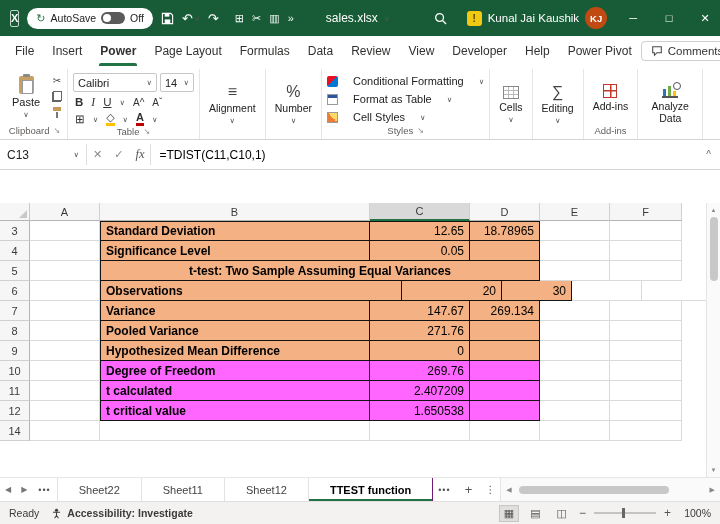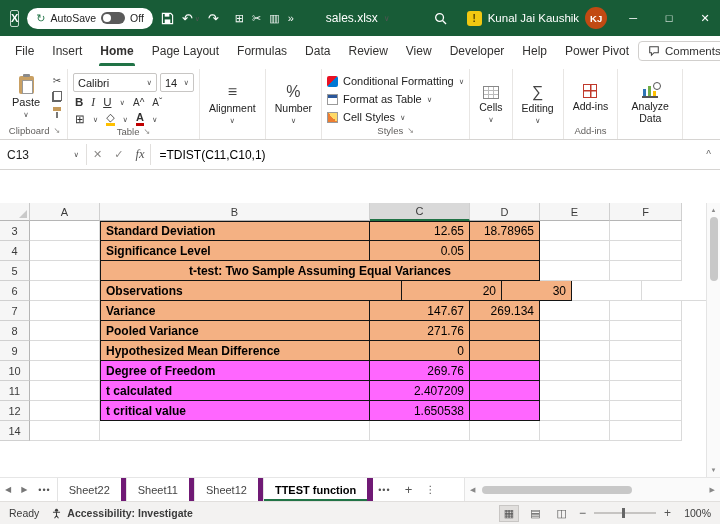--- a/index.html
+++ b/index.html
@@ -66,21 +66,21 @@
   .fsel{border:1px solid #C8C6C4;border-radius:2px;height:19px;display:flex;align-items:center;justify-content:space-between;padding:0 4px;font-size:11px;color:#222;background:#fff;}
   .fname-sel{width:84px;} .fsize-sel{width:34px;}
   .frow{display:flex;align-items:center;gap:8px;margin-top:4px;font-size:11.5px;color:#333;padding-left:2px;}
   .bld{font-weight:700;} .itl{font-style:italic;font-family:"Liberation Serif",serif;} .und{text-decoration:underline;}
   .small-a{font-size:10px;}
   .fill-ico{border-bottom:3px solid #FFC000;line-height:1;font-size:11px;}
   .fontcolor-ico{border-bottom:3px solid #C00000;line-height:1;font-weight:700;font-size:11px;}
   .vbtn{display:flex;flex-direction:column;align-items:center;justify-content:center;gap:2px;font-size:10.5px;color:#222;padding:0 4px;height:100%;}
   .big-ico{font-size:16px;line-height:1;color:#444;}
   .styles-col{display:flex;flex-direction:column;justify-content:flex-start;gap:2px;padding-top:3px;}
-  .style-row{display:flex;align-items:center;gap:5px;font-size:11px;color:#222;height:16px;white-space:nowrap;}
+  .style-row{display:flex;align-items:center;gap:15px;font-size:11px;color:#222;height:16px;white-space:nowrap;}
   .si{width:11px;height:11px;flex:0 0 auto;}
   .si.cf{background:linear-gradient(135deg,#E81123 0 50%,#0078D4 50% 100%);border-radius:2px;}
   .si.fat{border:1px solid #9a9a9a;background:linear-gradient(#2B579A 0 35%,#fff 35%);}
   .si.cs{border:1px solid #9a9a9a;background:linear-gradient(45deg,#ED7D31 0 50%,#FFD966 50%);}
   .cells-ico{width:16px;height:13px;border:1px solid #888;background:
     repeating-linear-gradient(90deg,transparent 0 4px,#bbb 4px 5px),
     repeating-linear-gradient(0deg,transparent 0 3px,#bbb 3px 4px);}
   .addins-ico{width:14px;height:14px;border:1.5px solid #C0392B;background:
     linear-gradient(#C0392B,#C0392B) center/100% 1.5px no-repeat,
     linear-gradient(#C0392B,#C0392B) center/1.5px 100% no-repeat;}
@@ -126,21 +126,21 @@
   .vscroll{position:absolute;top:0;right:0;width:14px;bottom:0;background:#FAFAFA;border-left:1px solid #E4E4E4;display:flex;flex-direction:column;align-items:center;}
   .varrow{font-size:6px;color:#8a8a8a;padding:4px 0 2px;}
   .vthumb{width:8px;height:64px;background:#C8C8C8;border-radius:4px;margin-top:2px;}
   .varrow.bottom{margin-top:auto;padding:2px 0 4px;}
 
   
   .sheet-bar{height:24px;display:flex;align-items:stretch;background:#fff;border-top:1px solid #E6E6E6;flex:0 0 auto;font-size:11px;color:#444;}
   .snav{display:flex;align-items:center;padding:0 5px;font-size:8px;color:#777;}
   .sdots{display:flex;align-items:center;padding:0 6px;font-size:9px;color:#555;letter-spacing:1px;}
   .stab-list{display:flex;}
-  .stab{display:flex;align-items:center;padding:0 11px;border-right:6px solid #701a75;border-left:1px solid #E3E3E3;margin-right:-1px;color:#444;white-space:nowrap;}
+  .stab{display:flex;align-items:center;padding:0 21px;border-right:1px solid #701a75;border-left:1px solid #E3E3E3;margin-right:-1px;color:#444;white-space:nowrap;}
   .stab.active{color:#000;font-weight:700;box-shadow:inset 0 -2px 0 var(--accent-green);background:#fff;}
   .snew{display:flex;align-items:center;padding:0 8px;font-size:13px;color:#555;}
   .kebab{display:flex;align-items:center;padding:0 5px;font-size:10px;color:#555;}
   .hscroll{margin-left:auto;width:256px;display:flex;align-items:center;background:#FAFAFA;border-left:1px solid #E4E4E4;}
   .harrow{font-size:7px;color:#888;padding:0 5px;}
   .hthumb{width:150px;height:8px;background:#C8C8C8;border-radius:4px;margin:0 2px;}
 
   
   .status-bar{height:23px;background:#F3F2F1;display:flex;align-items:center;border-top:1px solid #E1DFDD;font-size:10.5px;color:#3b3b3b;flex:0 0 auto;padding:0 9px;gap:12px;}
   .sb-acc{display:flex;align-items:center;gap:5px;font-weight:600;}
@@ -205,21 +205,21 @@
       <span class="win-btn">─</span>
       <span class="win-btn">□</span>
       <span class="win-btn">✕</span>
     </div>
   </div>
 
   <div class="ribbon-tabs">
     <div class="rtab-list">
         <div class="rtab">File</div>
         <div class="rtab">Insert</div>
-        <div class="rtab active">Home</div>
+        <div class="rtab active">Power</div>
         <div class="rtab">Page Layout</div>
         <div class="rtab">Formulas</div>
         <div class="rtab">Data</div>
         <div class="rtab">Review</div>
         <div class="rtab">View</div>
         <div class="rtab">Developer</div>
         <div class="rtab">Help</div>
         <div class="rtab">Power Pivot</div>
       </div>
     <div class="rtab-right">

